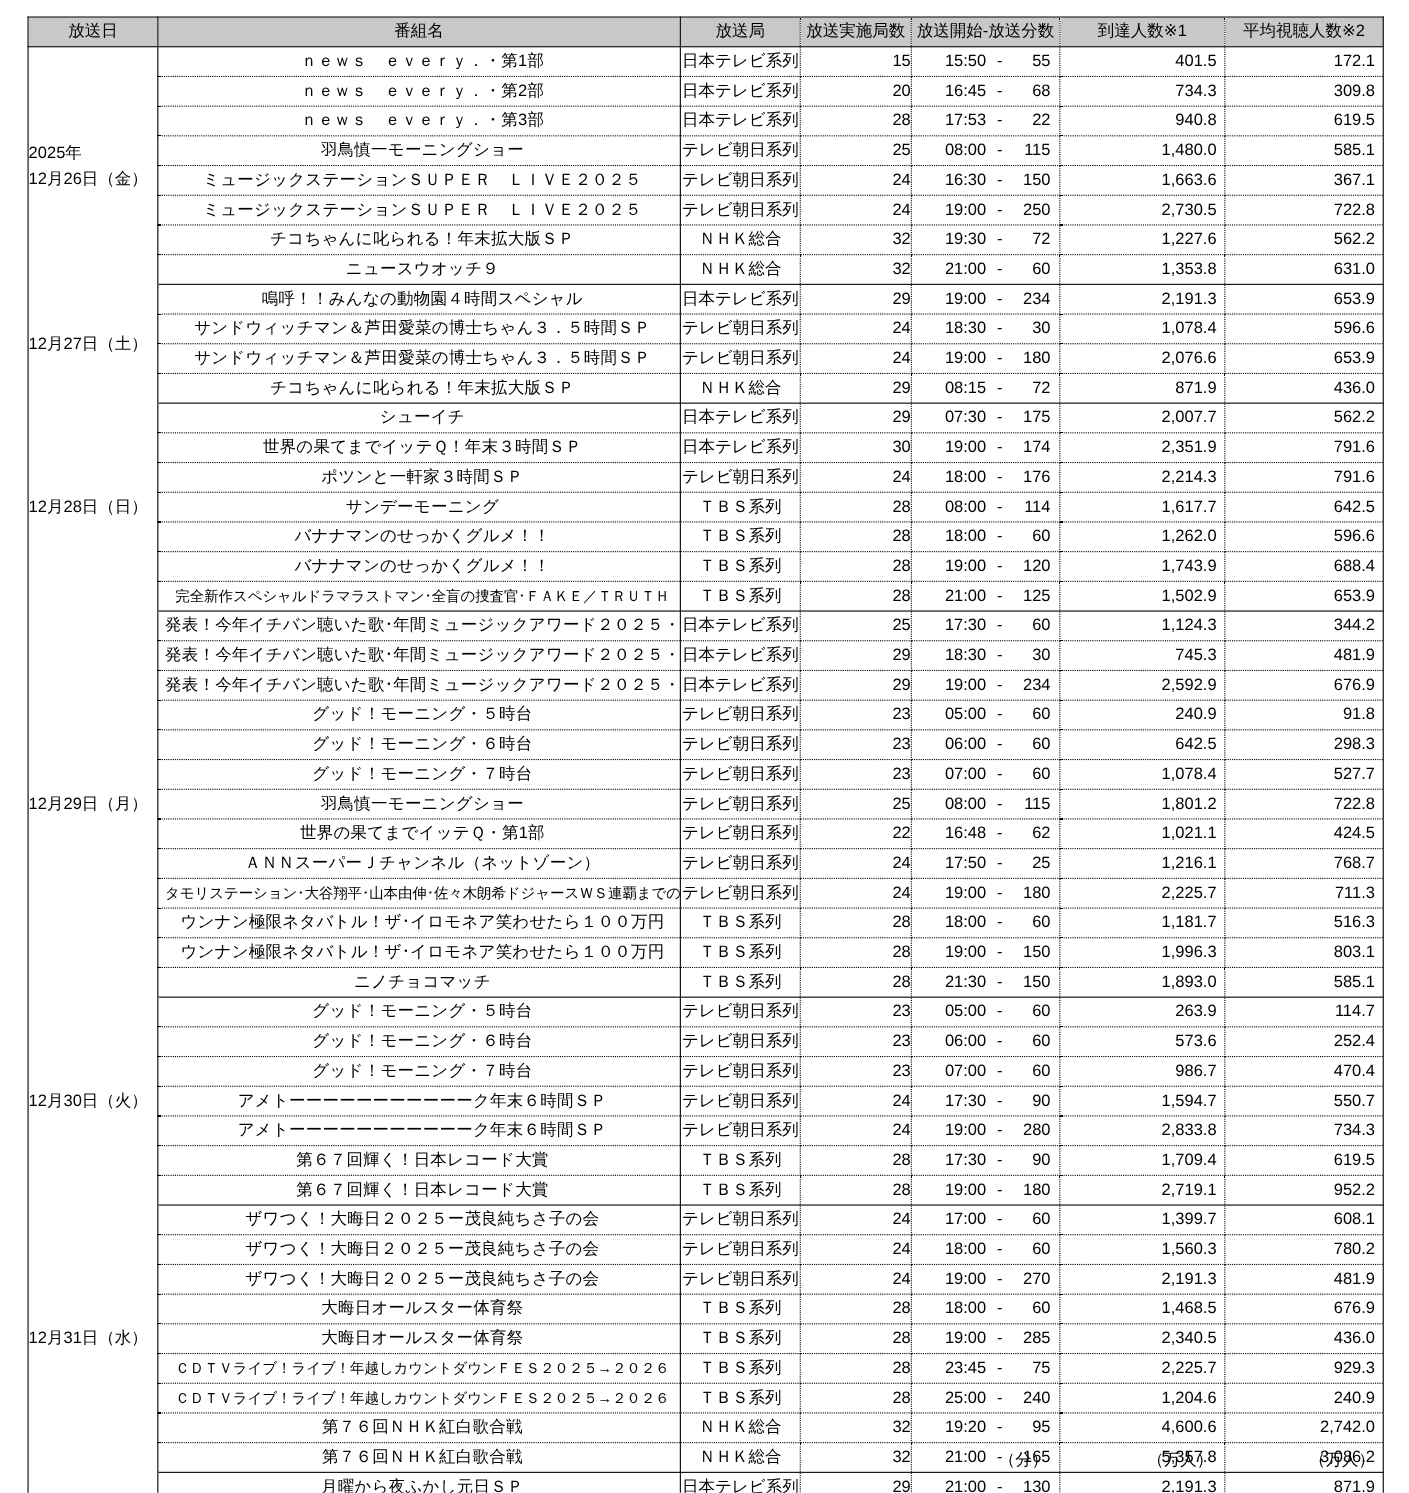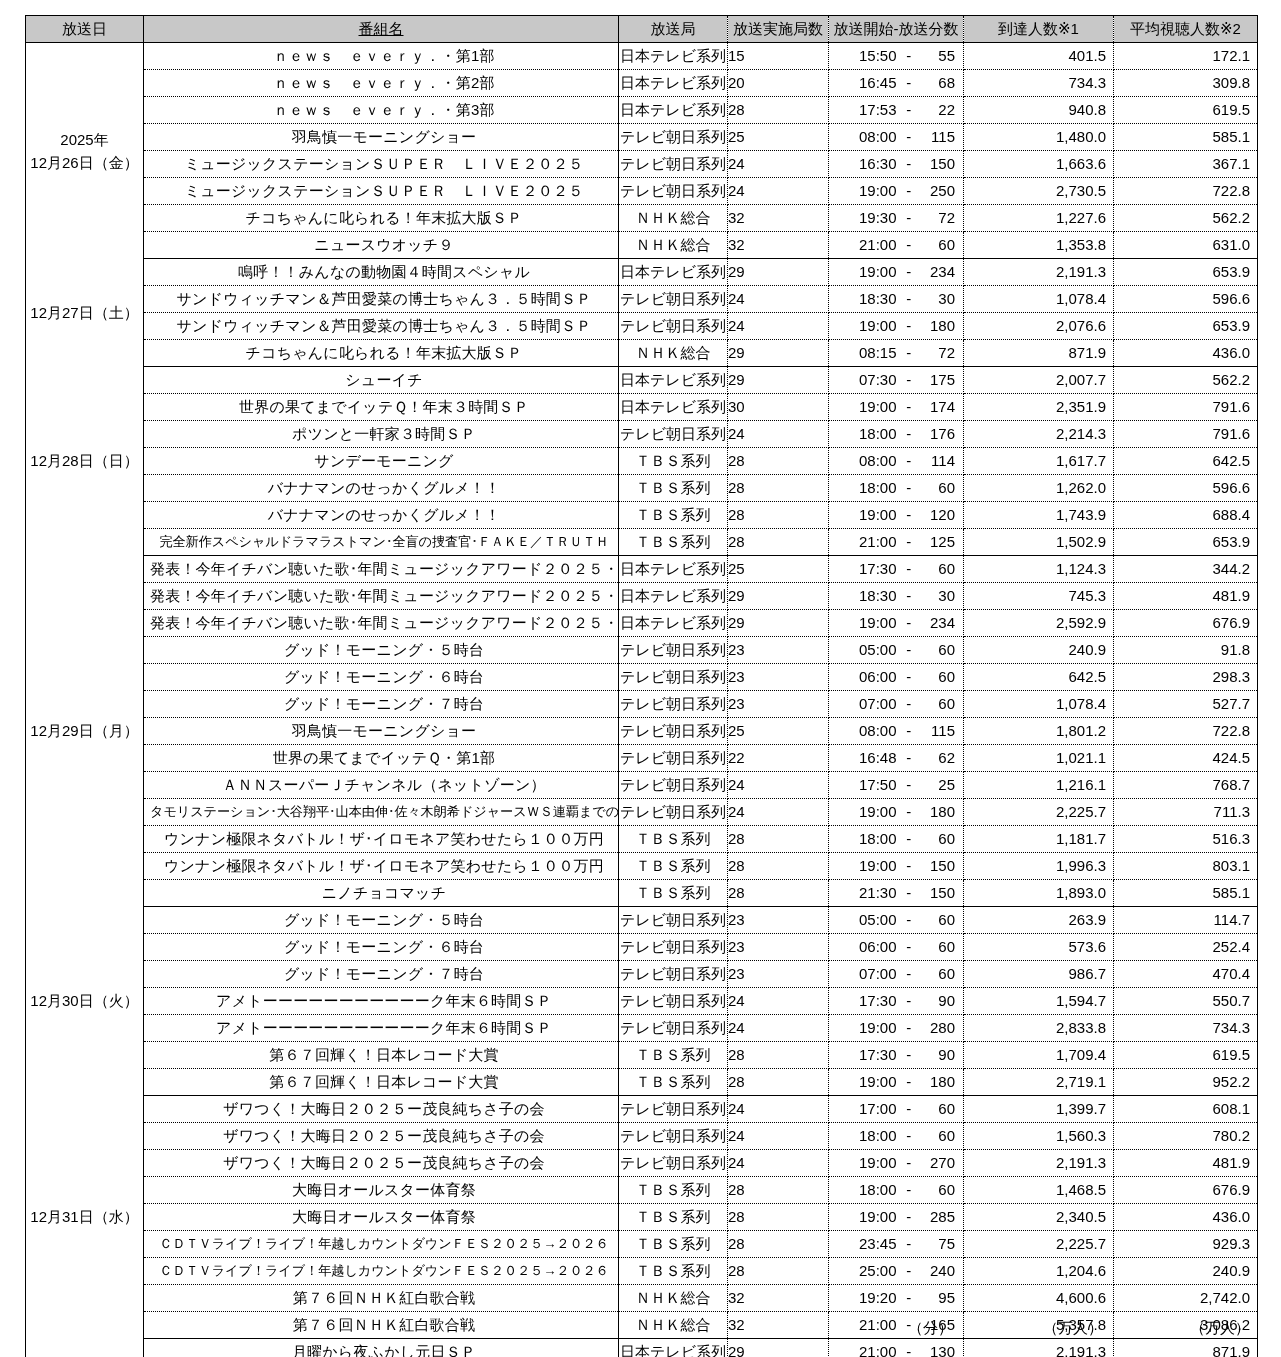--- a/index.html
+++ b/index.html
@@ -57,52 +57,52 @@
     text-align: center;
     font-weight: normal;
     height: 28px;
     line-height: 28px;
     border-top: 1.4px solid #000;
     border-bottom: 1.4px solid #000;
     border-right: 1.4px dotted #000;
     font-size: 15px;
   }
   thead th.first { border-left: 1.4px solid #000; border-right: 1.4px solid #000;}
-  thead th.prog  { border-right: 1.4px solid #000; text-decoration: underline; }
+  thead th.prog  { border-right: 1.4px solid #000; }
   thead th.last  { border-right: 1.4px solid #000; }
 
   
   tbody td {
     border-bottom: 1px dotted #000;
     border-right: 1px dotted #000;
   }
   tbody td.date {
     border-left: 1.4px solid #000;
     border-right: 1.4px solid #000;
     border-bottom: none;
-    text-align: center;
+    text-align: left;
     vertical-align: middle;
     line-height: 1.55;
     font-size: 15px;
   }
   tbody td.prog {
     border-right: 1.4px solid #000;
     text-align: center;
     padding-left: 6px;
     letter-spacing: 0.2px;
   }
   tbody td.prog.tight {
     font-size: 13.2px;
     letter-spacing: -0.1px;
   }
   tbody td.net {
     text-align: center;
   }
   tbody td.stn {
-    text-align: left;
+    text-align: right;
   }
   tbody td.time {
     padding: 0;
     border-right: 1px dotted #000;
   }
   tbody td.reach,
   tbody td.avg {
     text-align: right;
     padding-right: 7px;
   }

